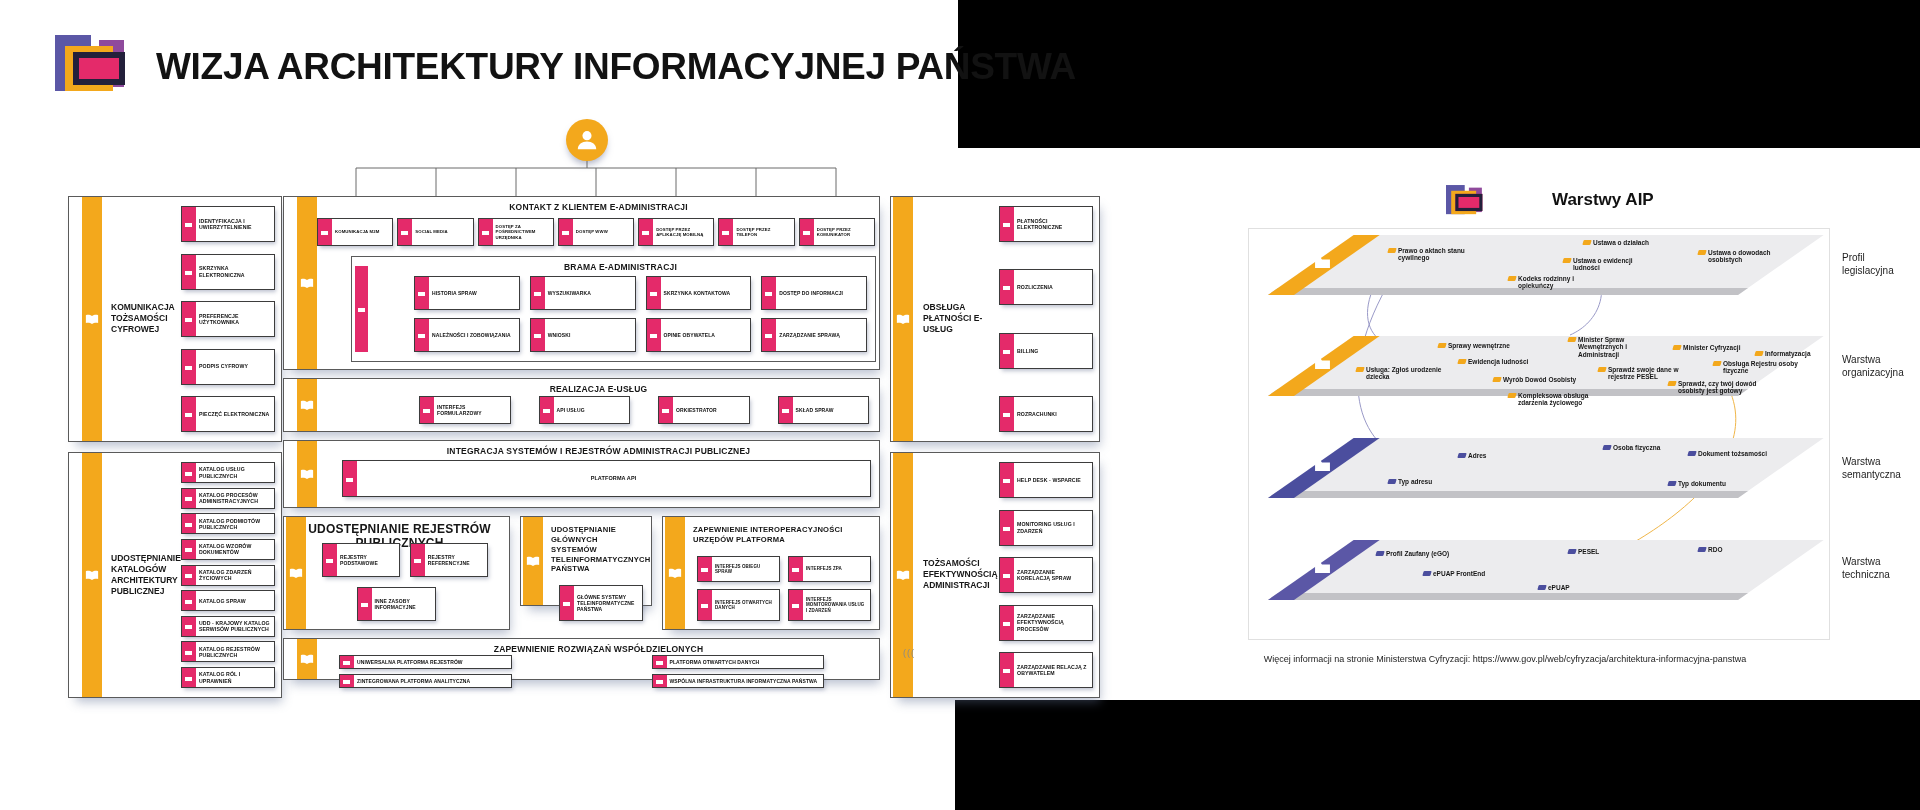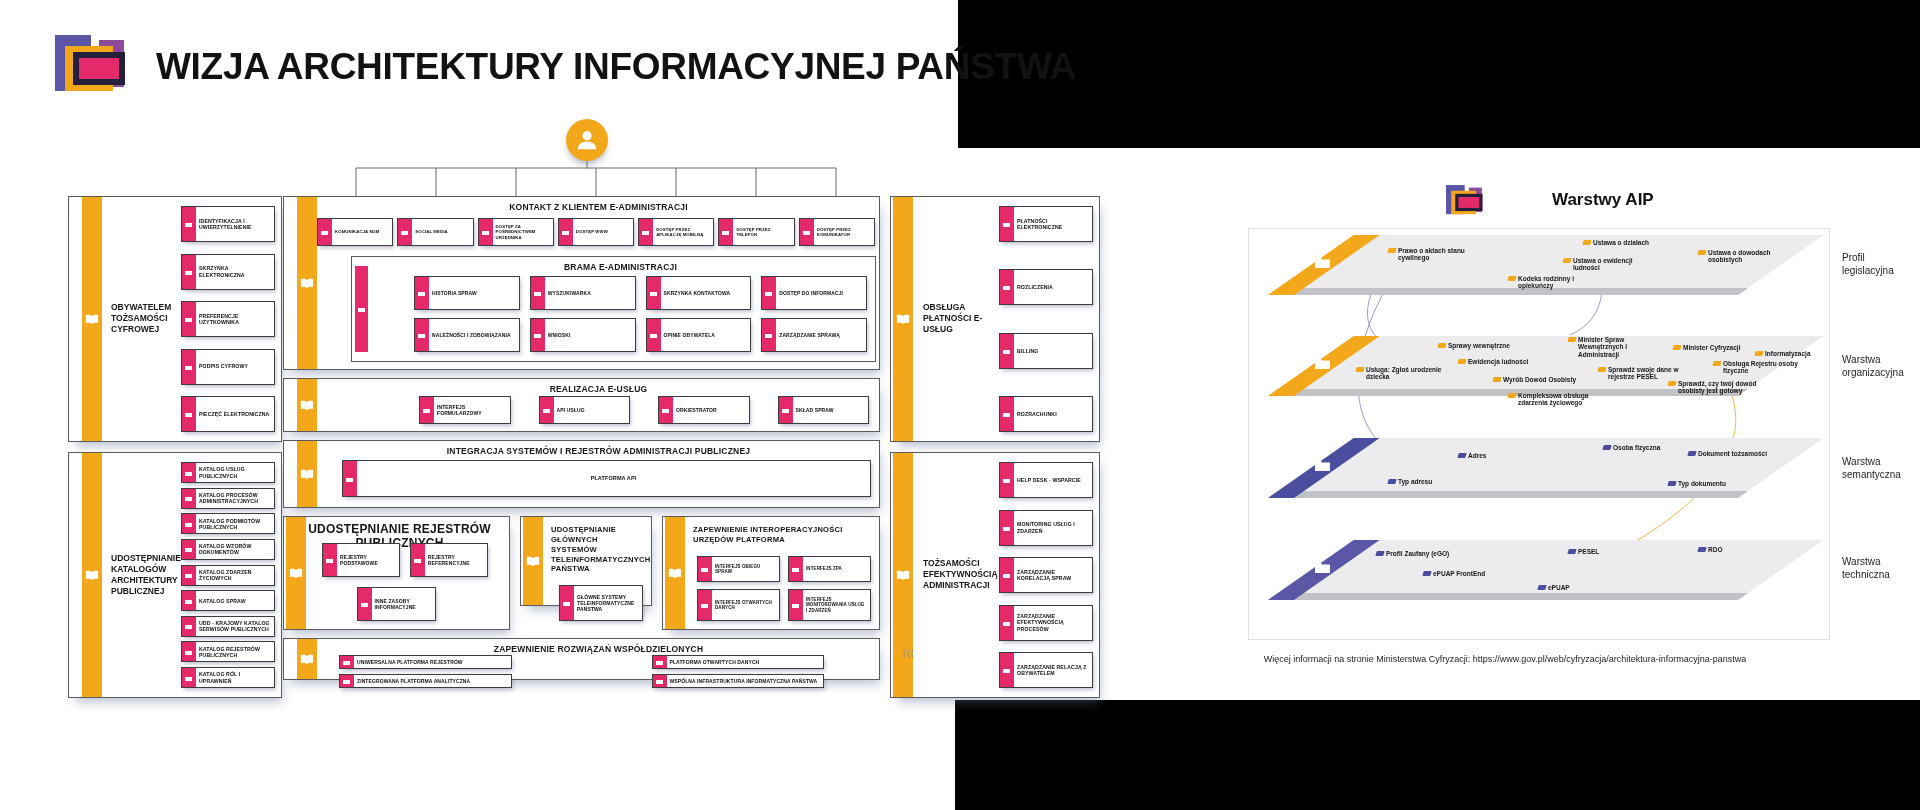--- a/index.html
+++ b/index.html
@@ -146,21 +146,21 @@
       <path d="M533 62 h6 l-3 6z"></path>
     </g>
   </svg>
 
   <div class="bigbox pillar" style="left:68px;top:196px">
     <div class="ybar">
       <svg viewBox="0 0 16 12">
           <path d="M8 2 C6 .5 3 .2 1 1 V10 C3 9.3 6 9.6 8 11 C10 9.6 13 9.3 15 10 V1 C13 .2 10 .5 8 2 Z" fill="#fff"></path>
         </svg>
     </div>
-    <div class="ptitle">OBYWATELEM TOŻSAMOŚCI CYFROWEJ</div>
+    <div class="ptitle">KOMUNIKACJA TOŻSAMOŚCI CYFROWEJ</div>
     <div class="pitems pitems-5">
         <div class="chip">
     <span class="chip-ic"></span>
     <span class="chip-label">IDENTYFIKACJA I UWIERZYTELNIENIE</span>
   </div>
         <div class="chip">
     <span class="chip-ic"></span>
     <span class="chip-label">SKRZYNKA ELEKTRONICZNA</span>
   </div>
         <div class="chip">

